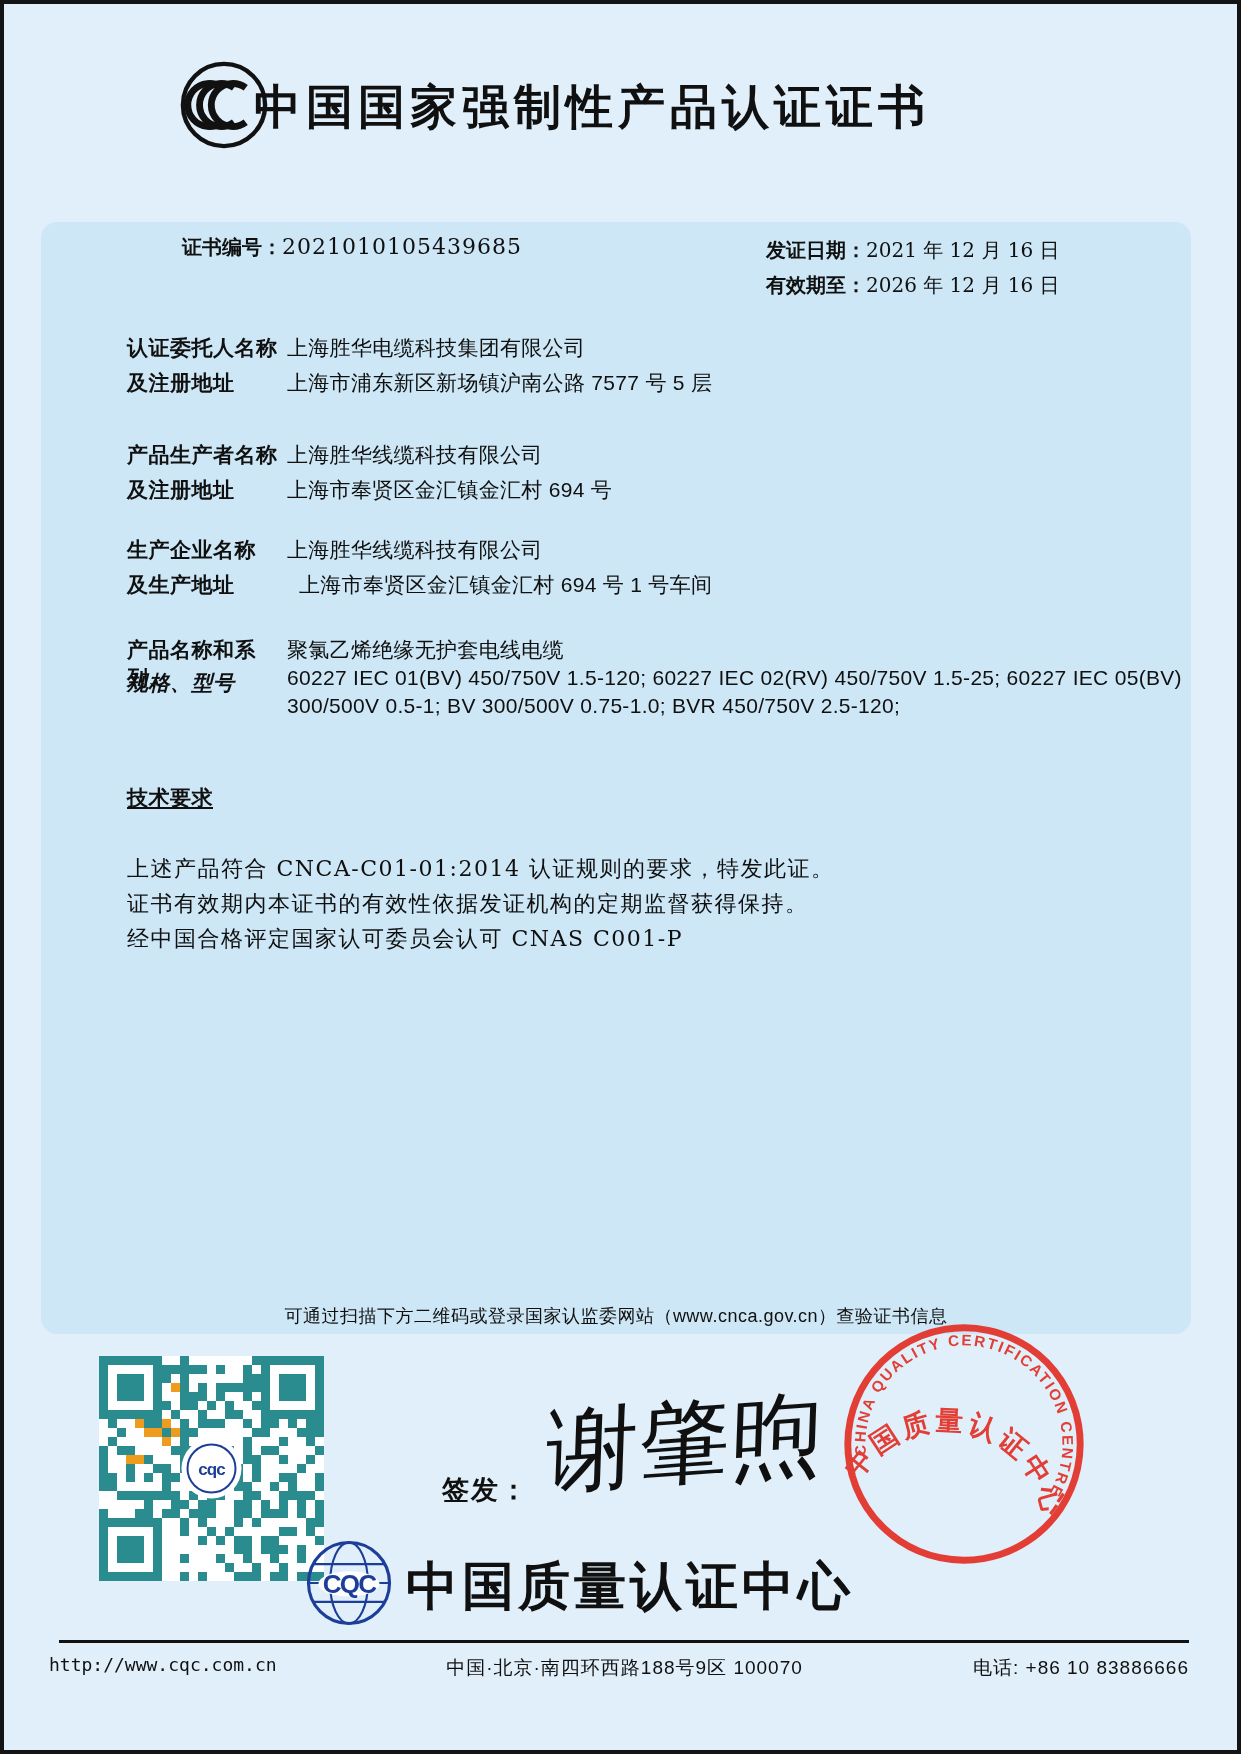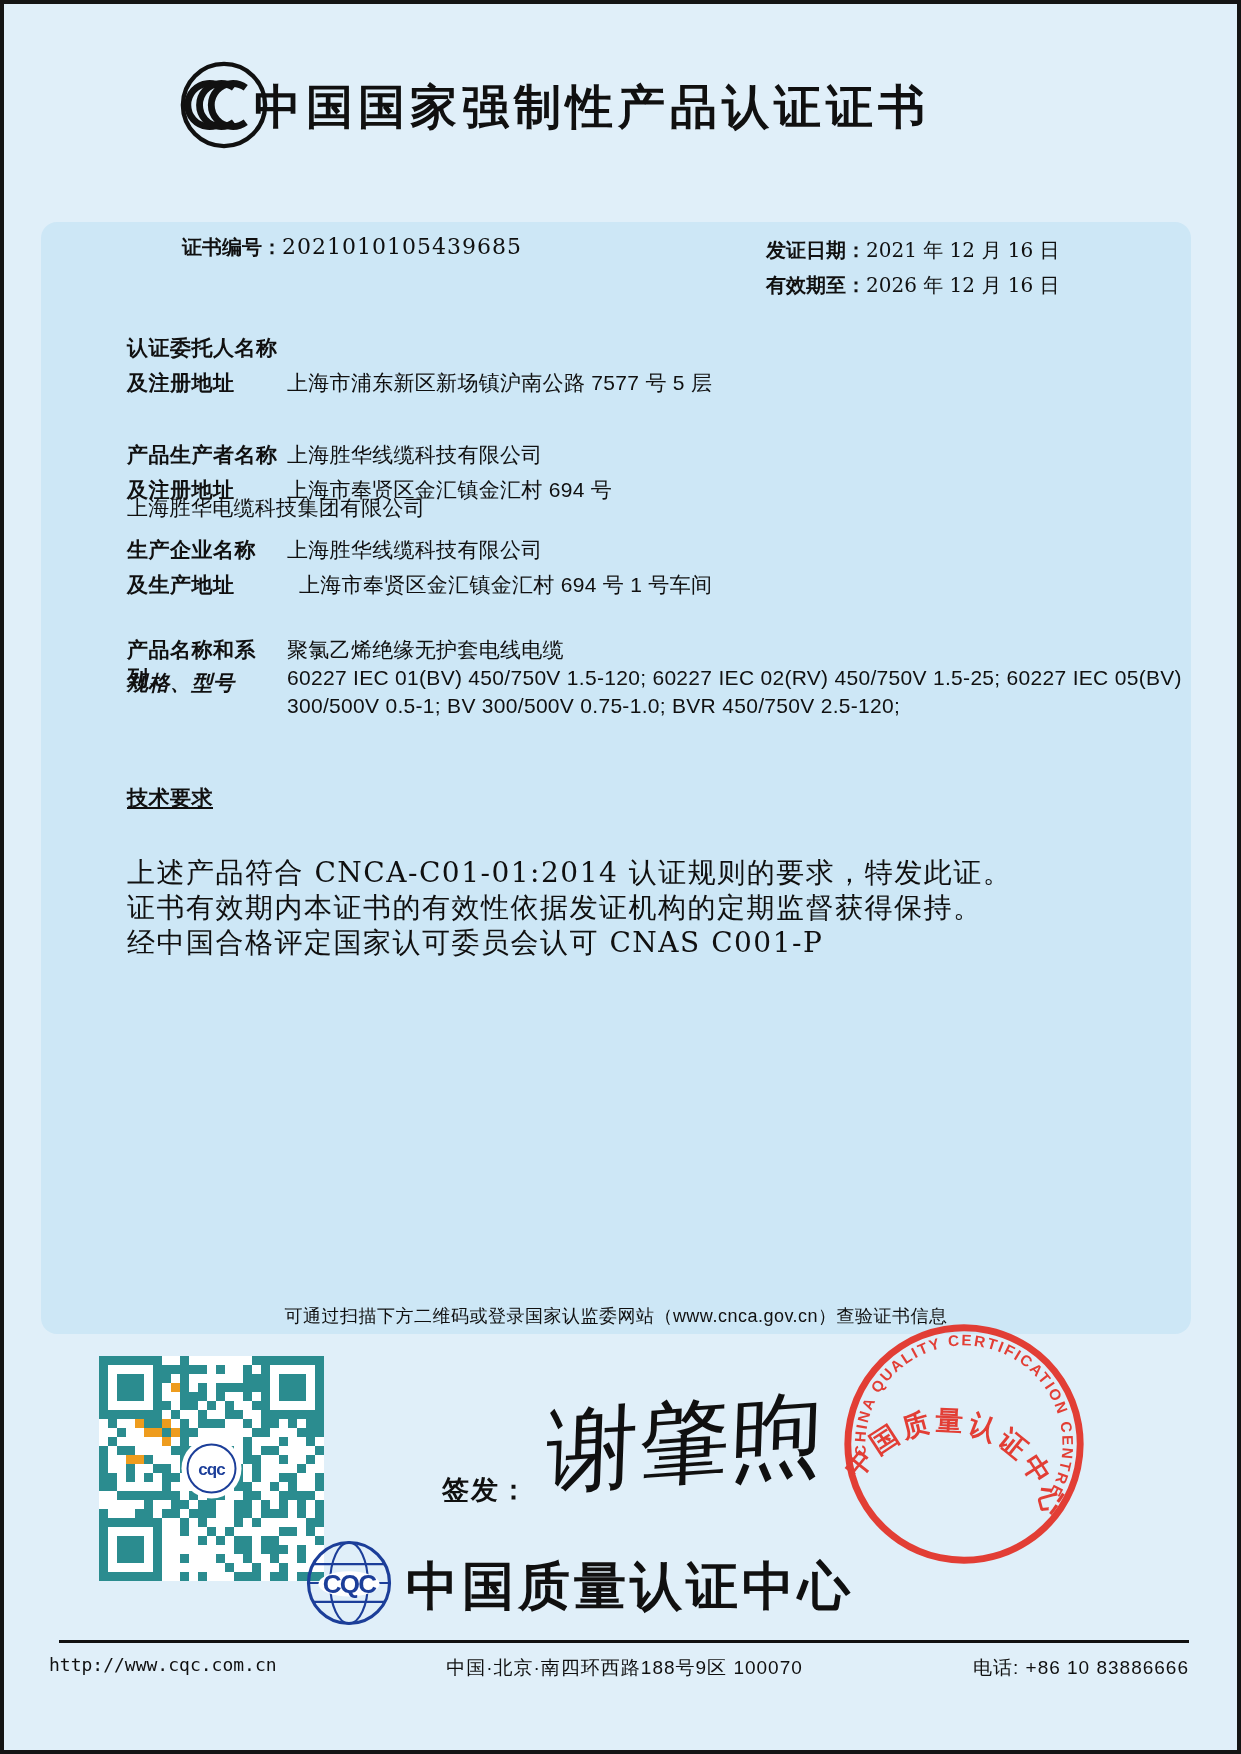--- a/index.html
+++ b/index.html
@@ -29,21 +29,21 @@
   }
   .kai{font-family:"DejaVu Serif","Liberation Serif",serif;}
   .cert-row{position:absolute;left:178px;top:230px;font-size:20px;}
   .cert-row .lab{font-weight:700;}
   .cert-row .val{font-size:22px;letter-spacing:1px;}
   .date-row{position:absolute;left:762px;font-size:20px;}
   .date-row .lab{font-weight:700;}
   .frow{position:absolute;left:123px;width:1070px;display:flex;font-size:21px;line-height:28px;}
   .frow .flab{width:160px;flex:0 0 160px;font-weight:700;letter-spacing:0.5px;}
   .frow .fval{flex:1;letter-spacing:0.3px;}
-  .stmt{position:absolute;left:123px;font-size:28px;letter-spacing:1.5px;}
+  .stmt{position:absolute;left:123px;font-size:22px;letter-spacing:1.5px;}
   .note{
     position:absolute;left:37px;top:1300px;width:1150px;text-align:center;
     font-size:18px;letter-spacing:0.5px;
   }
   
   .qr{position:absolute;left:95px;top:1352px;width:225px;height:225px;}
   .sign-label{position:absolute;left:438px;top:1468px;font-size:27px;font-weight:700;letter-spacing:2px;}
   .signature{
     position:absolute;left:515px;top:1388px;width:330px;text-align:center;
     font-size:92px;font-weight:500;
@@ -86,21 +86,21 @@
   <div class="cert-row kai">
     <span class="lab">证书编号：</span><span class="val">2021010105439685</span>
   </div>
   <div class="date-row kai" style="top:233px;">
     <span class="lab">发证日期：</span><span>2021 年 12 月 16 日</span>
   </div>
   <div class="date-row kai" style="top:268px;">
     <span class="lab">有效期至：</span><span>2026 年 12 月 16 日</span>
   </div>
 
-  <div class="frow" style="top:330px;flex-direction:column;">
+  <div class="frow" style="top:330px;">
     <div class="flab">认证委托人名称</div>
     <div class="fval">上海胜华电缆科技集团有限公司</div>
   </div>
   <div class="frow" style="top:365px;">
     <div class="flab">及注册地址</div>
     <div class="fval">上海市浦东新区新场镇沪南公路 7577 号 5 层</div>
   </div>
 
   <div class="frow" style="top:437px;">
     <div class="flab">产品生产者名称</div>

